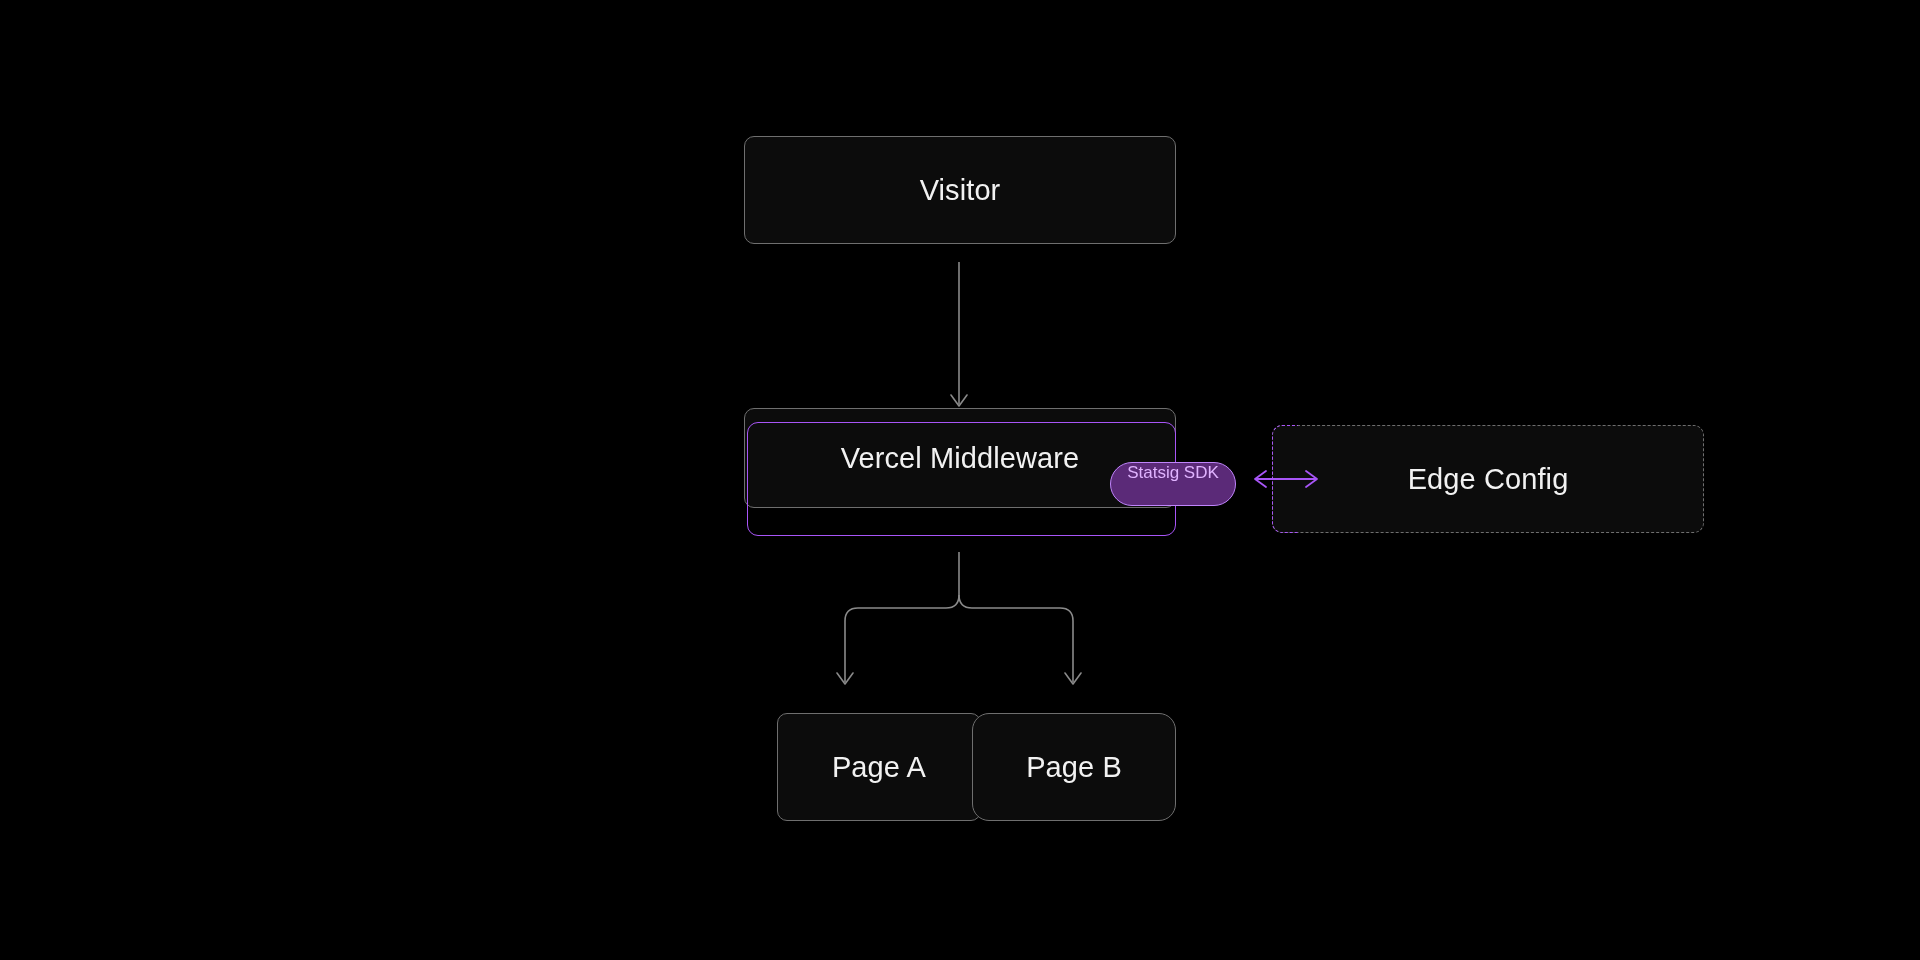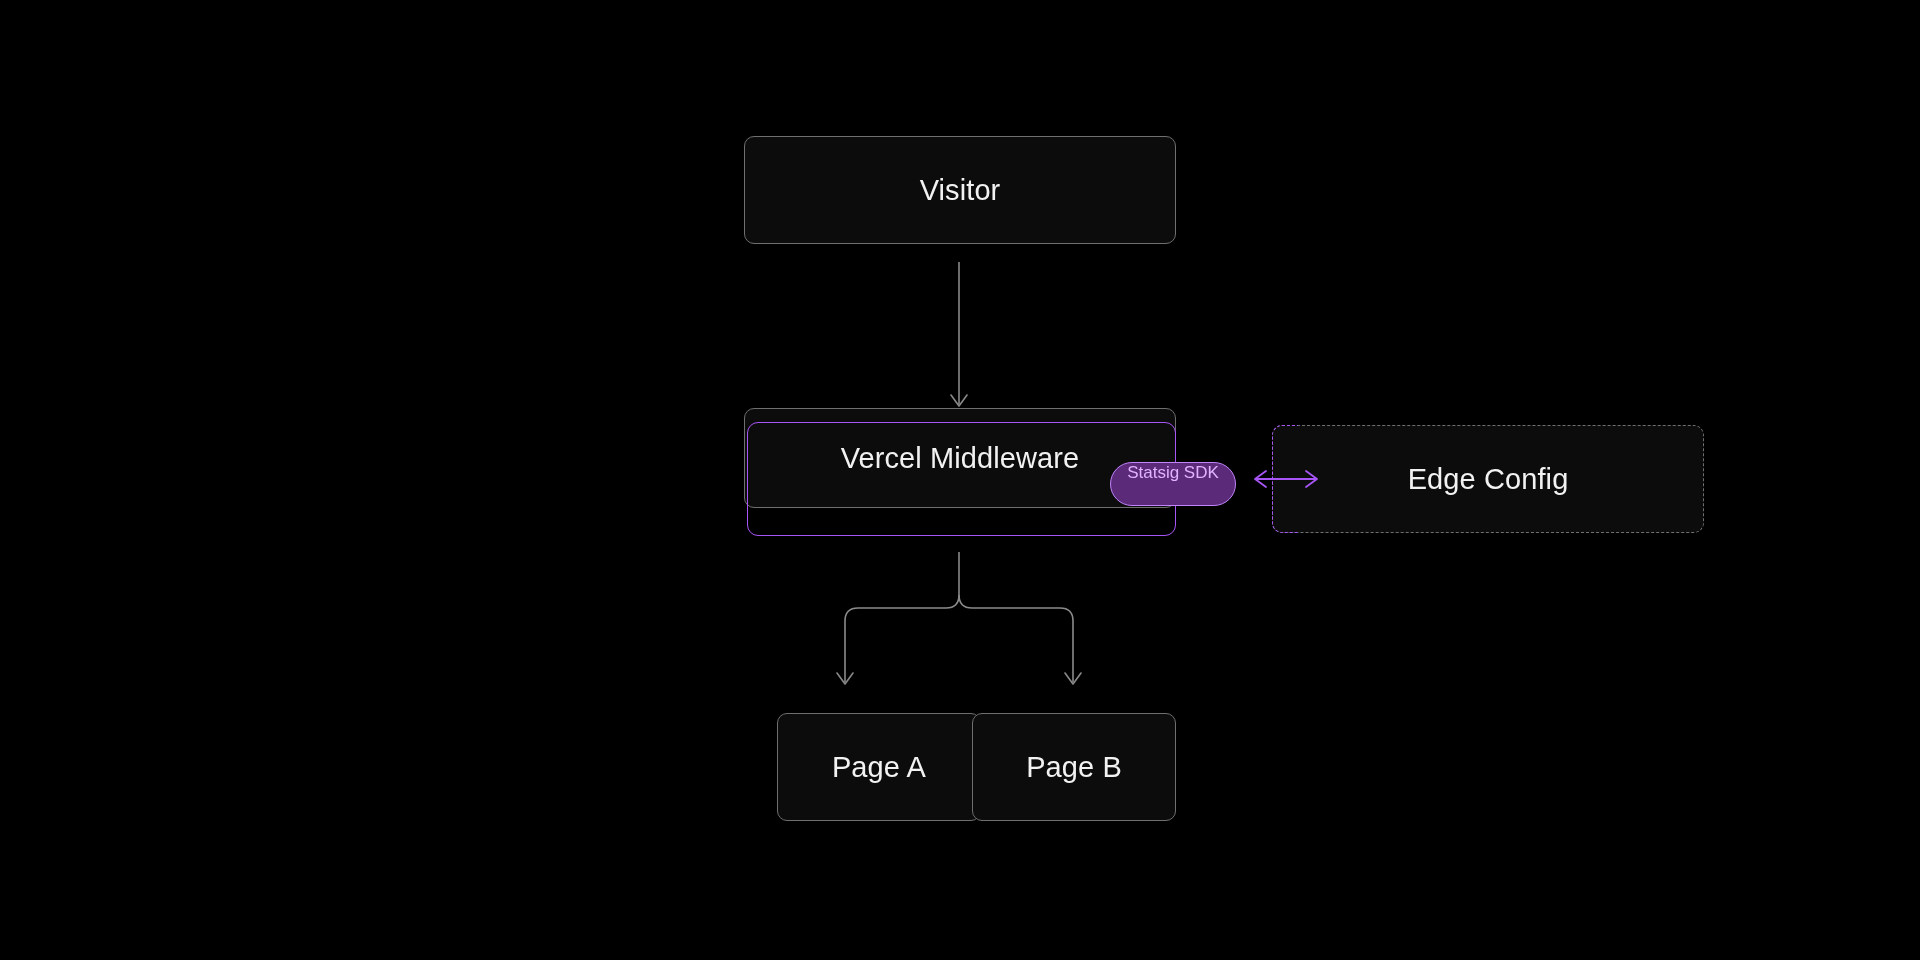--- a/index.html
+++ b/index.html
@@ -81,20 +81,21 @@
     width: 204px;
     height: 108px;
     margin-left: 33px;
   }
 
   #node-pageb {
     left: 972px;
     top: 713px;
     width: 204px;
     height: 108px;
+    border-radius: 17px;
   }
 
   
   #node-edgeconfig {
     left: 1272px;
     top: 425px;
     width: 432px;
     height: 108px;
     border: none;
     background: #0c0c0c;

